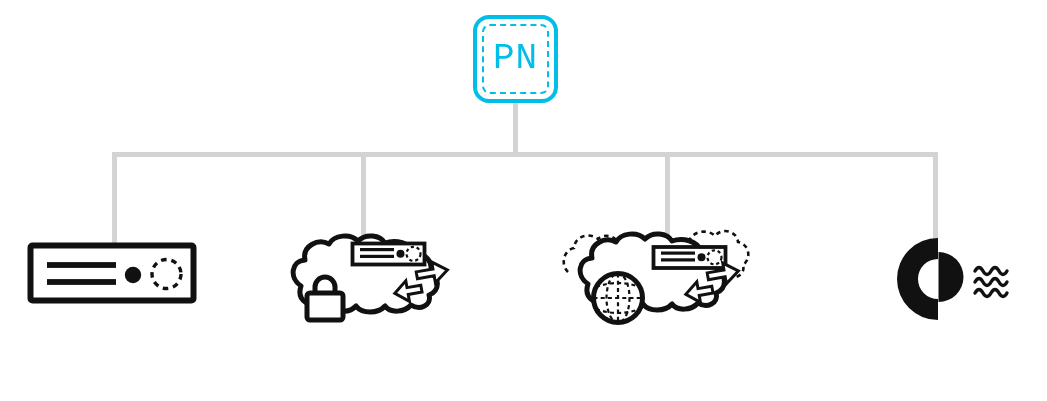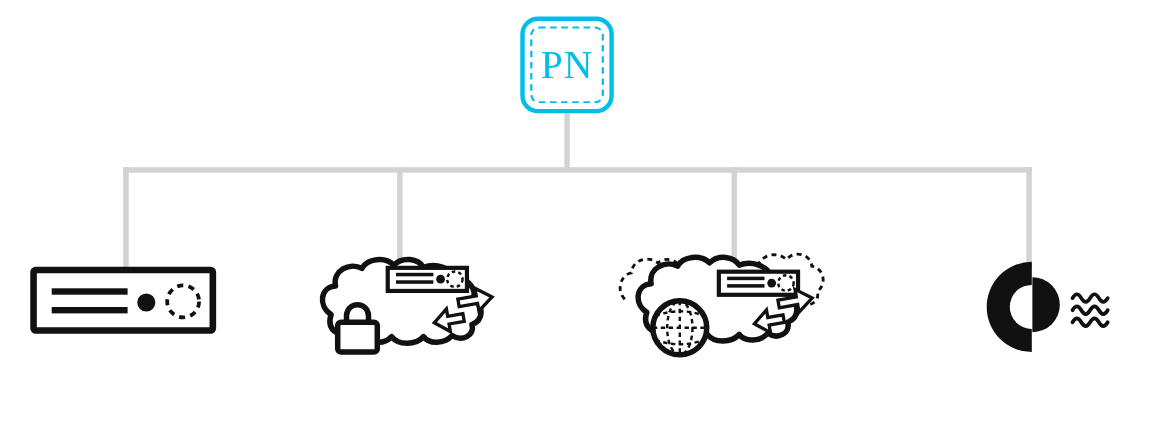--- a/index.html
+++ b/index.html
@@ -6,21 +6,21 @@
     --accent:#00BEE7;
     --connector:#D3D3D3;
     --icon:#111111;
     --background:#FFFFFF;
   }
   html,body{margin:0;padding:0;background:var(--background);}
   .canvas{
     position:relative;
     width:1047px;height:401px;
     background:var(--background);
-    font-family:Liberation Serif, serif;
+    font-family:Liberation Mono, monospace;
     overflow:hidden;
   }
   .conn{position:absolute;background:var(--connector);}
   .pn-node{
     position:absolute;left:473px;top:15px;width:85px;height:88px;
     border:4.5px solid var(--accent);border-radius:16px;
     box-sizing:border-box;background:var(--background);
     display:flex;align-items:center;justify-content:center;
     z-index:3;
   }

